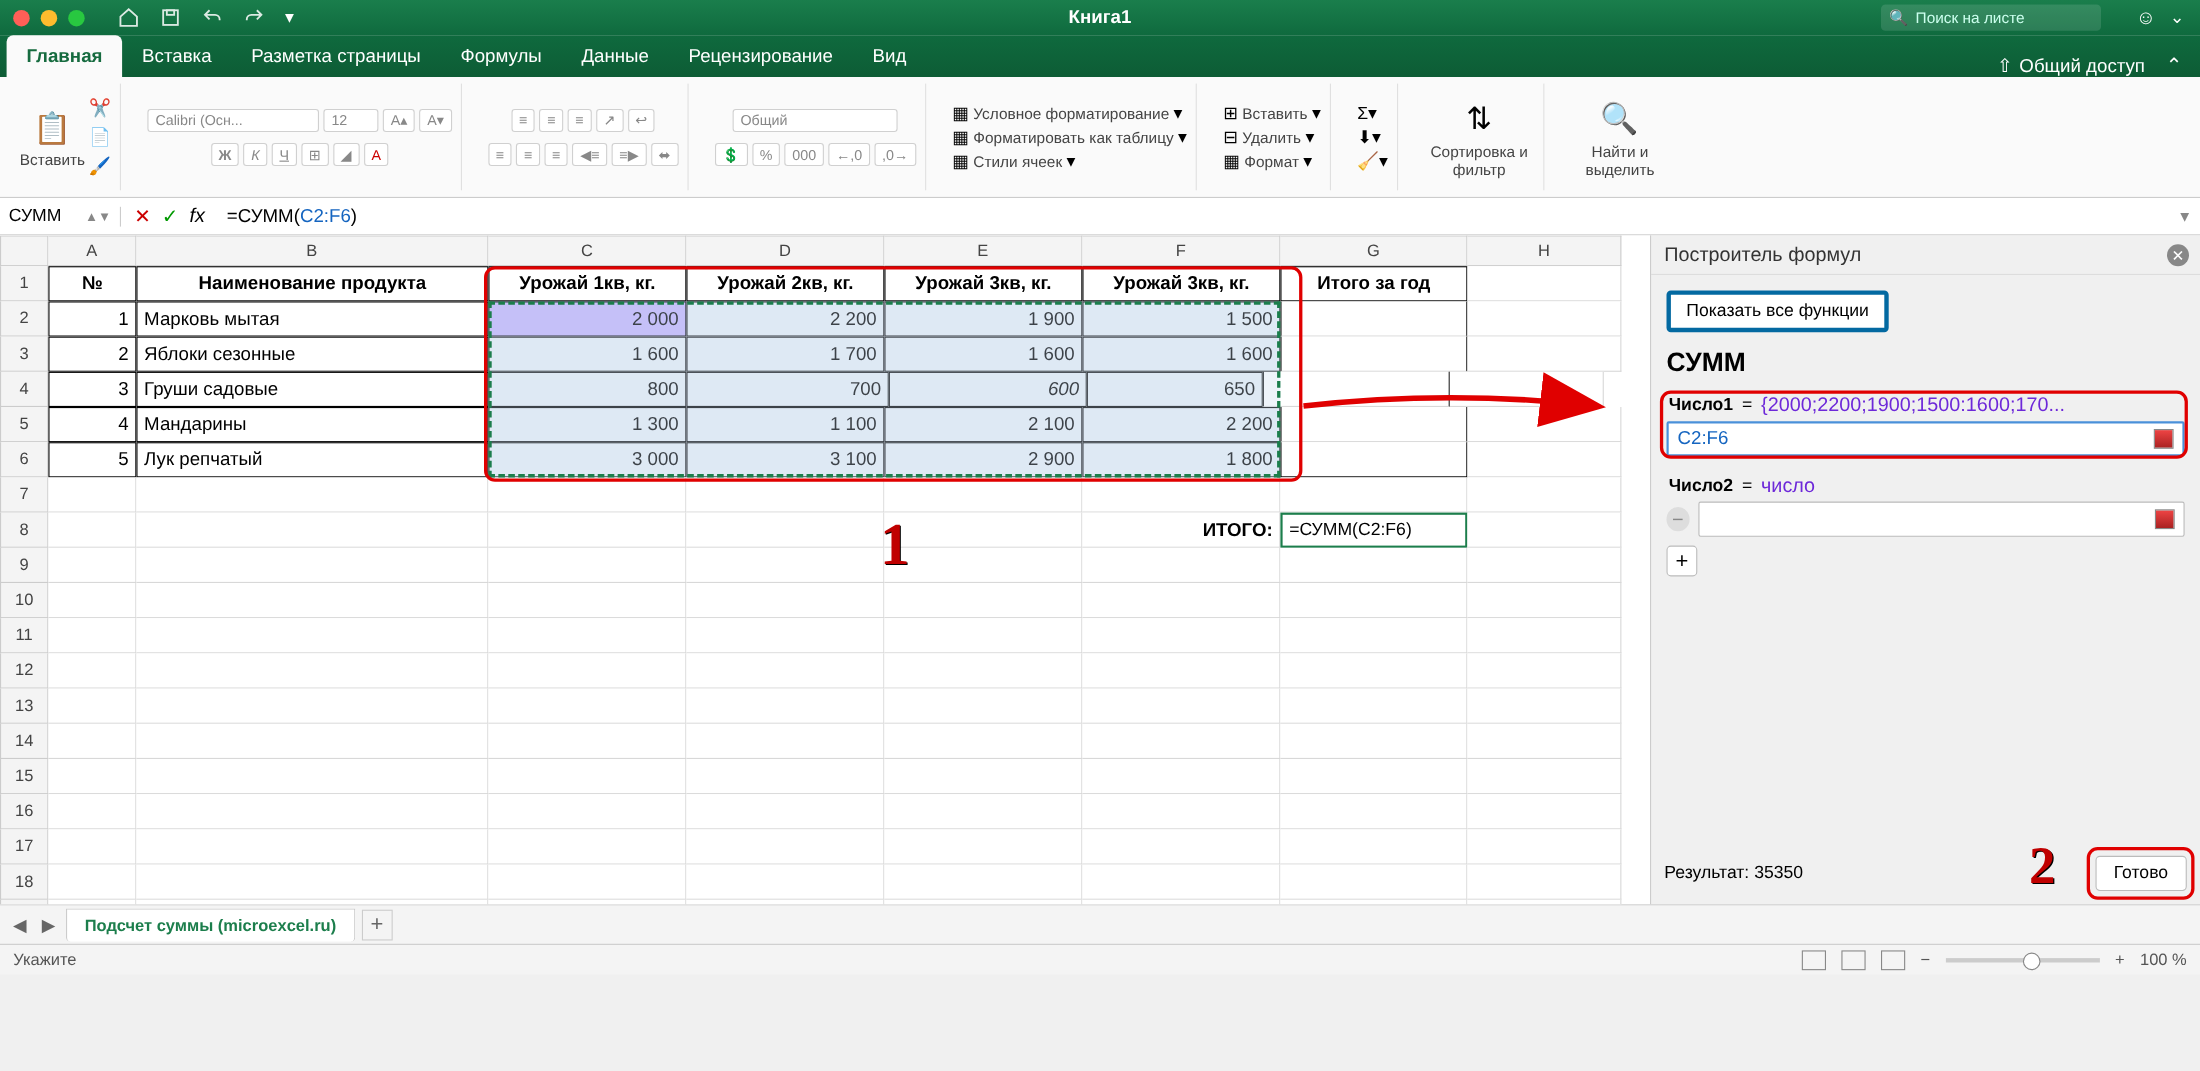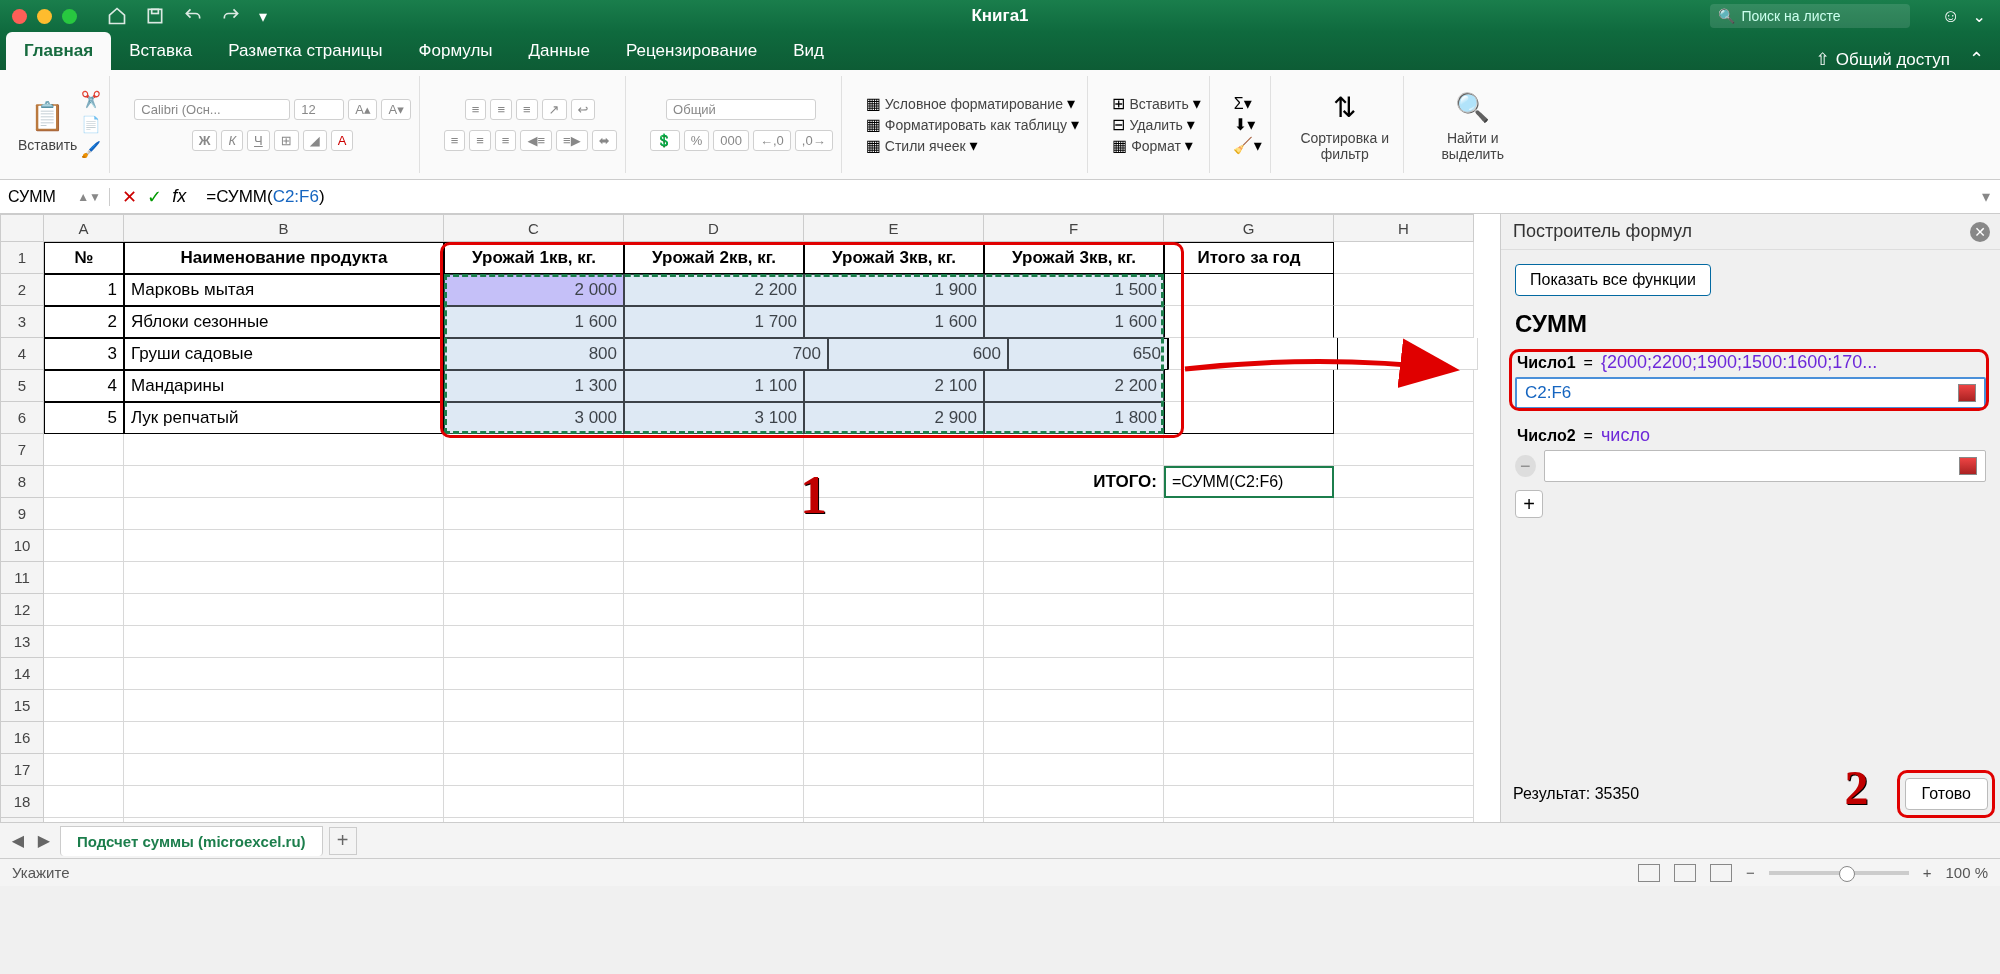--- a/index.html
+++ b/index.html
@@ -61,21 +61,21 @@
 .cell.formula { border: 2px solid #1c7e4c; font-size: 16px; }
 .sel-range { position: absolute; border: 3px dashed #1c7e4c; background: rgba(200,220,240,.3); pointer-events: none; }
 .red-box { position: absolute; border: 3px solid #e00000; border-radius: 10px; pointer-events: none; }
 .annotation { position: absolute; font-size: 54px; font-weight: 900; color: #c00000; font-family: Georgia, serif; text-shadow: 1px 1px #000; }
 
 
 .panel { width: 500px; background: #f0f0f0; border-left: 1px solid #ccc; display: flex; flex-direction: column; position: relative; }
 .panel-header { height: 36px; display: flex; align-items: center; padding: 0 12px; font-size: 18px; color: #333; border-bottom: 1px solid #ddd; }
 .panel-close { position: absolute; right: 10px; top: 8px; width: 20px; height: 20px; background: #888; border-radius: 50%; color: #fff; display: flex; align-items: center; justify-content: center; font-size: 14px; }
 .panel-body { flex: 1; padding: 14px; }
-.showall { background: #fff; border: 1px solid #0369a1; border-radius: 4px; padding: 6px 14px; font-size: 16px; }
+.showall { background: #fff; border: 4px solid #0369a1; border-radius: 4px; padding: 6px 14px; font-size: 16px; }
 .func-name { font-size: 24px; font-weight: 700; margin: 14px 0; }
 .arg-row { display: flex; align-items: center; gap: 8px; font-size: 16px; margin: 4px 2px; }
 .arg-label { font-weight: 600; }
 .arg-preview { color: #6d28d9; font-size: 18px; overflow: hidden; white-space: nowrap; flex: 1; }
 .arg-input { background: #fff; border: 2px solid #4a90d9; border-radius: 2px; height: 32px; padding: 0 8px; font-size: 17px; width: 100%; display: flex; align-items: center; justify-content: space-between; }
 .arg-input.empty { border: 1px solid #bbb; }
 .mini-icon { width: 18px; height: 18px; background: linear-gradient(#e44,#a22); border: 1px solid #888; }
 .minus-btn { width: 22px; height: 22px; border-radius: 50%; background: #ddd; color: #888; display: flex; align-items: center; justify-content: center; font-size: 18px; }
 .plus-btn { width: 28px; height: 28px; border: 1px solid #bbb; border-radius: 4px; background: #fff; display: flex; align-items: center; justify-content: center; font-size: 20px; margin-top: 8px; }
 .panel-footer { padding: 12px; display: flex; align-items: center; justify-content: space-between; }
@@ -328,22 +328,22 @@
           <div class="cell data" style="width: 180px; background: rgb(233, 239, 247);">1 600</div>
           <div class="cell data" style="width: 180px; background: rgb(233, 239, 247);">1 600</div>
           <div class="cell" style="width: 170px; border-left: 1px solid rgb(0, 0, 0); border-right: 1px solid rgb(0, 0, 0);"></div>
           <div class="cell" style="width: 140px;"></div>
         </div>
         <div class="row">
           <div class="rowh">4</div>
           <div class="cell num" style="width: 80px;">3</div>
           <div class="cell name" style="width: 320px;">Груши садовые</div>
           <div class="cell data" style="width: 180px; background: rgb(233, 239, 247);">800</div>
-          <div class="cell data" style="width: 204px; background: rgb(233, 239, 247);">700</div>
-          <div class="cell data" style="width: 180px; background: rgb(233, 239, 247);">600</div>
+          <div class="cell data" style="width: 184px; background: rgb(233, 239, 247);">700</div>
+          <div class="cell data" style="width: 180px; background: rgb(233, 239, 247); font-style: italic;">600</div>
           <div class="cell data" style="width: 160px; background: rgb(233, 239, 247);">650</div>
           <div class="cell" style="width: 170px; border-left: 1px solid rgb(0, 0, 0); border-right: 1px solid rgb(0, 0, 0);"></div>
           <div class="cell" style="width: 140px;"></div>
         </div>
         <div class="row">
           <div class="rowh">5</div>
           <div class="cell num" style="width: 80px;">4</div>
           <div class="cell name" style="width: 320px;">Мандарины</div>
           <div class="cell data" style="width: 180px; background: rgb(233, 239, 247);">1 300</div>
           <div class="cell data" style="width: 180px; background: rgb(233, 239, 247);">1 100</div>

